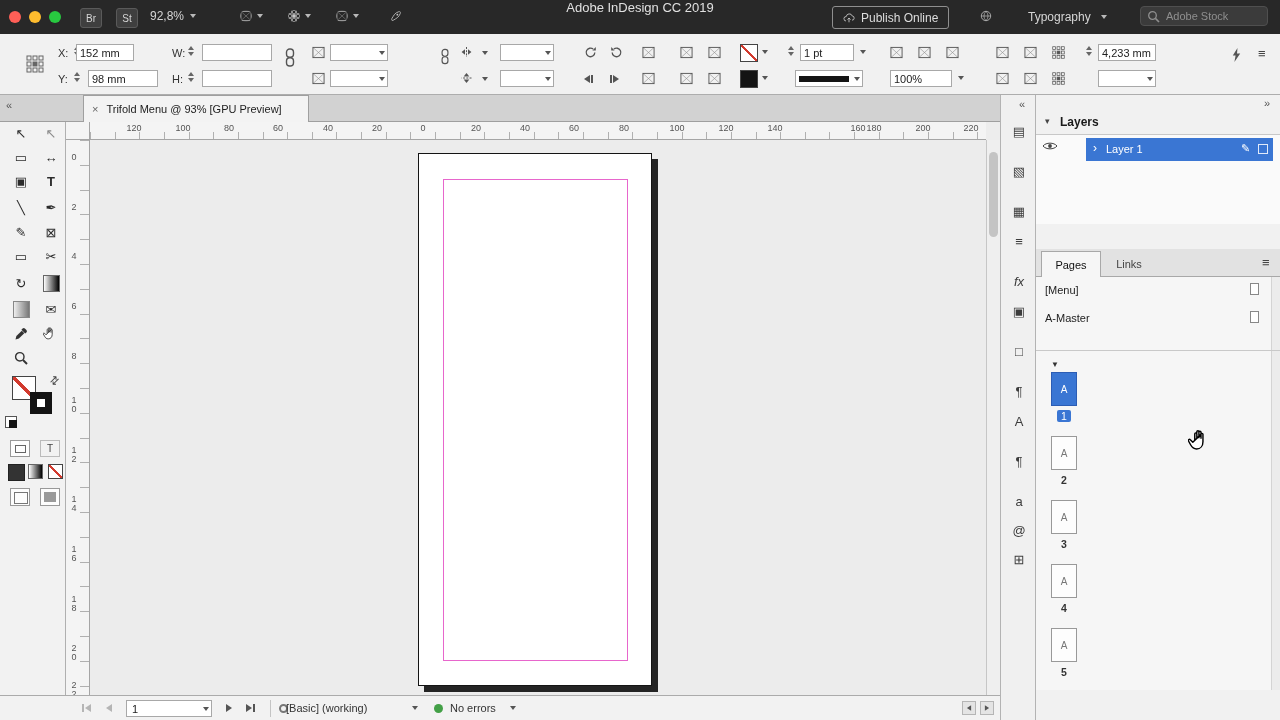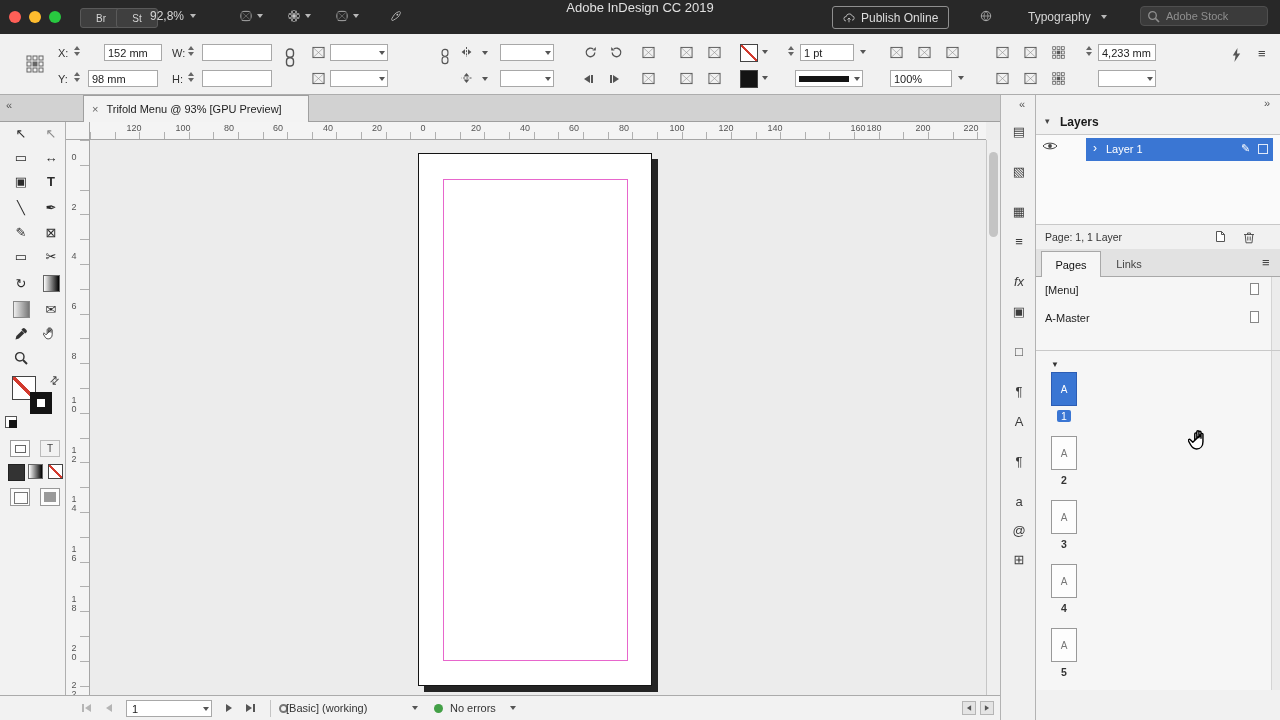--- a/index.html
+++ b/index.html
@@ -4,21 +4,21 @@
 <style>
   html,body{margin:0;padding:0}
   body{width:1280px;height:720px;position:relative;overflow:hidden;
        font-family:"Liberation Sans",sans-serif;font-size:11px;color:#333;background:#ededed}
   .a{position:absolute}
   .row{display:flex;align-items:center}
   
   .titlebar{left:0;top:0;width:1280px;height:34px;background:#282828;color:#cfcfcf}
   .light{width:12px;height:12px;border-radius:50%}
   .badge{height:18px;min-width:20px;background:#3f3f3f;border:1px solid #5a5a5a;border-radius:3px;
-         color:#d5d5d5;font-size:10px;display:flex;align-items:center;justify-content:center;padding:0 10px}
+         color:#d5d5d5;font-size:10px;display:flex;align-items:center;justify-content:center;padding:0 0}
   .apptitle{font-size:13px;color:#e0e0e0}
   .pubbtn{height:21px;border:1px solid #8f8f8f;border-radius:3px;color:#ddd;display:flex;
           align-items:center;gap:6px;padding:0 10px;font-size:12px}
   .search{height:20px;background:#3b3b3b;border:1px solid #4f4f4f;border-radius:4px;display:flex;
           align-items:center;gap:4px;padding:0 6px}
   .search input{background:transparent;border:none;outline:none;color:#ccc;width:88px;
           font-family:"Liberation Sans",sans-serif;font-size:11px}
   .search input::placeholder{color:#8f8f8f}
   
   .chev{width:0;height:0;border-left:3.5px solid transparent;border-right:3.5px solid transparent;
@@ -245,21 +245,21 @@
 <div class="a controlbar">
   <svg class="a ic" style="left:26px;top:21px;color:#666" width="18" height="18">
       <use href="#sy-proxy"></use>
     </svg>
 
   <span class="a lbl" style="left:58px;top:13px">X:</span>
   <span class="a stepper" style="left:74px;top:12px">
       <i class="u"></i>
       <i class="d"></i>
     </span>
-  <input class="inp" style="left: 104px; top: 10px; width: 58px;" value="152 mm">
+  <input class="inp" style="left: 76px; top: 10px; width: 58px;" value="152 mm">
   <span class="a lbl" style="left:58px;top:39px">Y:</span>
   <span class="a stepper" style="left:74px;top:38px">
       <i class="u"></i>
       <i class="d"></i>
     </span>
   <input class="inp" style="left: 88px; top: 36px; width: 70px;" value="98 mm">
 
   <span class="a lbl" style="left:172px;top:13px">W:</span>
   <span class="a stepper" style="left:188px;top:12px">
       <i class="u"></i>
@@ -636,29 +636,20 @@
     <svg class="ic" style="color:#444" width="16" height="10">
         <use href="#sy-eye"></use>
       </svg>
   </div>
   <div class="a sel-blue" style="left:50px;top:43px;width:187px;height:23px">
     <span class="a" style="left:7px;top:3px;color:#fff;font-size:12px">›</span>
     <span class="a" style="left:20px;top:5px;color:#fff;font-size:11px">Layer 1</span>
     <span class="a" style="left:155px;top:4px;color:#fff;font-size:11px">✎</span>
     <div class="a" style="left:172px;top:6px;width:10px;height:10px;border:1px solid rgba(255,255,255,.85);box-sizing:border-box"></div>
   </div>
-  <div class="a" style="left:0;top:129px;width:245px;height:26px;border-top:1px solid #c8c8c8;box-sizing:border-box">
-    <span class="a" style="left:9px;top:6px;font-size:10.5px;color:#333">Page: 1, 1 Layer</span>
-    <svg class="a ic" style="left:178px;top:5px" width="13" height="13">
-        <use href="#sy-newpage"></use>
-      </svg>
-    <svg class="a ic" style="left:206px;top:5px" width="14" height="14">
-        <use href="#sy-trash"></use>
-      </svg>
-  </div>
 
   <div class="a" style="left:0;top:154px;width:245px;height:28px;background:#e2e2e2;border-bottom:1px solid #a8a8a8;box-sizing:border-box">
     <div class="tab-active" style="left:5px;top:2px;width:60px;height:26px">
       <span>Pages</span>
     </div>
     <div class="tab-idle" style="left:67px;top:2px;width:52px;height:26px">
       <span>Links</span>
     </div>
     <span class="a" style="left:226px;top:6px;font-size:13px;color:#444">≡</span>
   </div>

